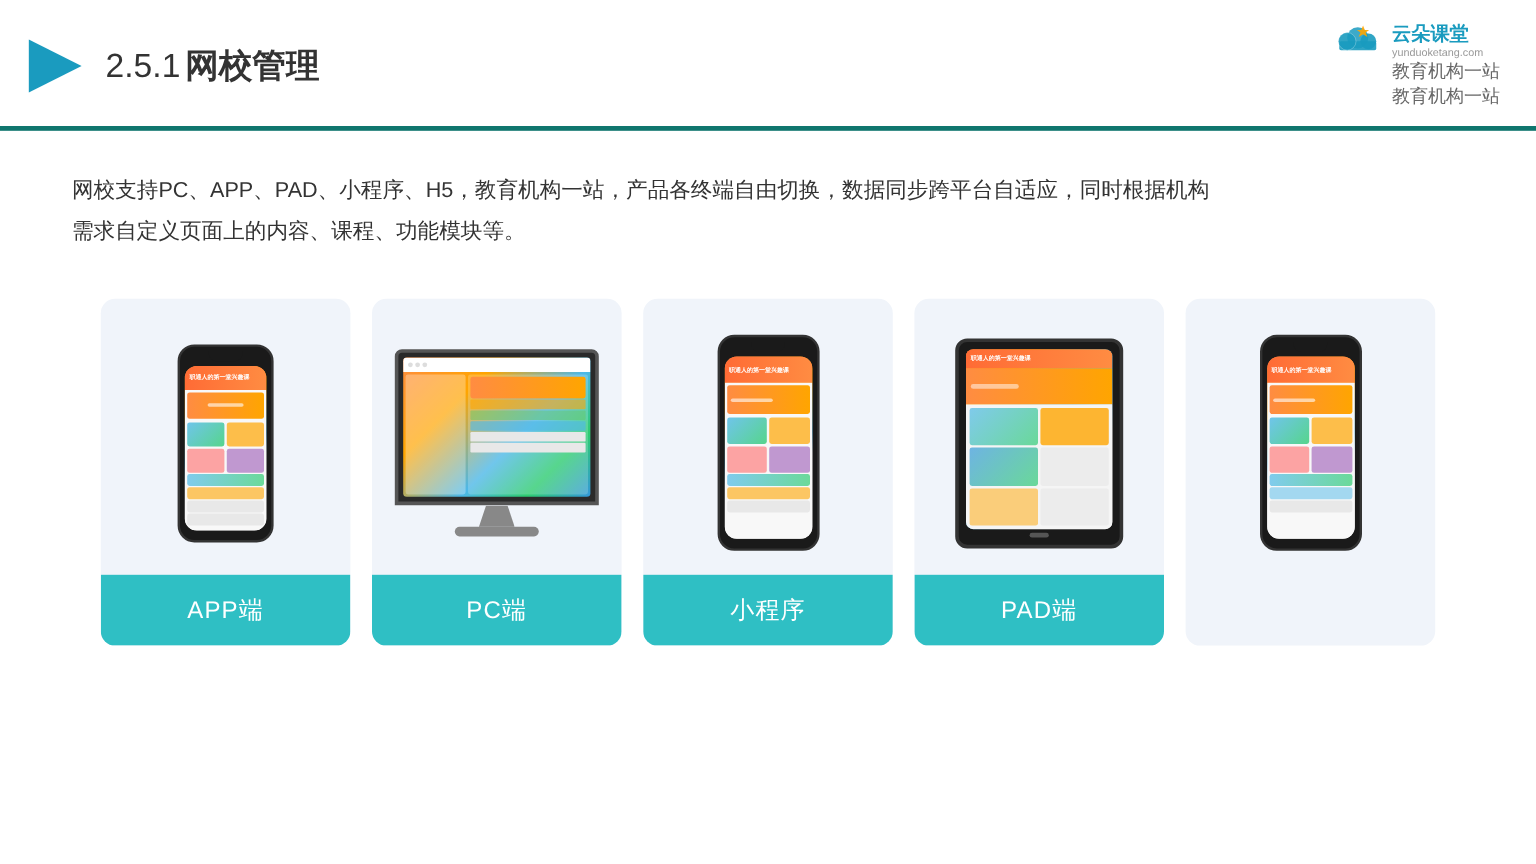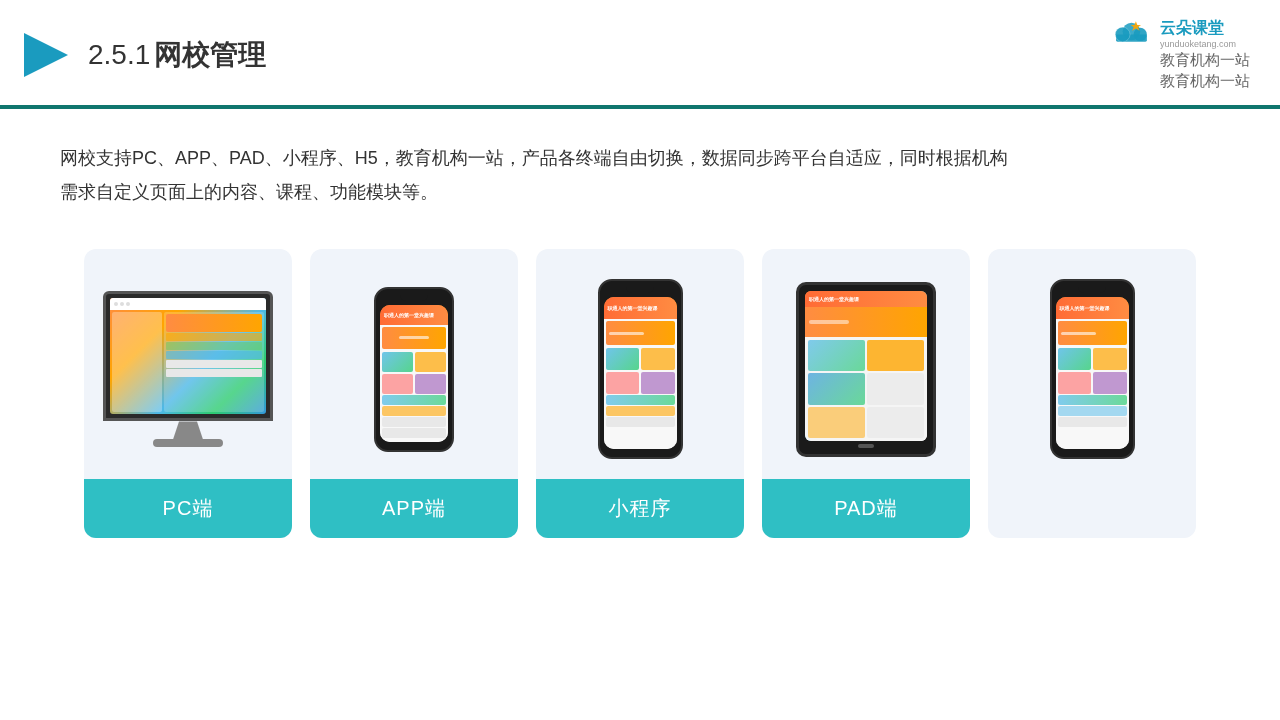--- a/index.html
+++ b/index.html
@@ -396,20 +396,49 @@
 
 <div class="description">
   <p>网校支持PC、APP、PAD、小程序、H5，教育机构一站，产品各终端自由切换，数据同步跨平台自适应，同时根据机构</p>
   <p>需求自定义页面上的内容、课程、功能模块等。</p>
 </div>
 
 <div class="cards-container">
 
   <div class="device-card">
     <div class="card-image-area">
+      <div class="phone-mockup">
+        <div class="phone-notch"></div>
+        <div class="phone-screen">
+          <div class="phone-screen-header">
+            <div class="phone-screen-header-text">职通人的第一堂兴趣课</div>
+          </div>
+          <div class="phone-screen-body">
+            <div style="height:22px;background:linear-gradient(90deg,#ff8c42,#ffa500);border-radius:2px;display:flex;align-items:center;justify-content:center;">
+              <div style="width:30px;height:3px;background:rgba(255,255,255,0.6);border-radius:2px;"></div>
+            </div>
+            <div style="display:grid;grid-template-columns:1fr 1fr;gap:2px;margin-top:2px;">
+              <div style="height:20px;background:linear-gradient(135deg,#4db8e8,#2ecc71);border-radius:2px;opacity:0.8;"></div>
+              <div style="height:20px;background:#ffa500;border-radius:2px;opacity:0.7;"></div>
+              <div style="height:20px;background:#ff6b6b;border-radius:2px;opacity:0.6;"></div>
+              <div style="height:20px;background:#9b59b6;border-radius:2px;opacity:0.6;"></div>
+            </div>
+            <div class="phone-content-row"></div>
+            <div class="phone-content-row2"></div>
+            <div class="phone-content-row3"></div>
+            <div class="phone-content-row3"></div>
+          </div>
+        </div>
+      </div>
+    </div>
+    <div class="card-label">APP端</div>
+  </div>
+
+  <div class="device-card">
+    <div class="card-image-area">
       <div class="monitor-mockup">
         <div class="monitor-screen-outer">
           <div class="monitor-screen-inner">
             <div class="monitor-screen-bar">
               <div class="monitor-screen-bar-dot"></div>
               <div class="monitor-screen-bar-dot"></div>
               <div class="monitor-screen-bar-dot"></div>
             </div>
             <div class="monitor-screen-content">
               <div class="monitor-sidebar"></div>
@@ -426,45 +455,69 @@
         </div>
         <div class="monitor-stand"></div>
         <div class="monitor-base"></div>
       </div>
     </div>
     <div class="card-label">PC端</div>
   </div>
 
   <div class="device-card">
     <div class="card-image-area">
-      <div class="phone-mockup">
+      <div class="phone-mockup" style="height:180px;width:85px;">
         <div class="phone-notch"></div>
         <div class="phone-screen">
-          <div class="phone-screen-header">
+          <div class="phone-screen-header" style="height:22px;">
             <div class="phone-screen-header-text">职通人的第一堂兴趣课</div>
           </div>
           <div class="phone-screen-body">
-            <div style="height:22px;background:linear-gradient(90deg,#ff8c42,#ffa500);border-radius:2px;display:flex;align-items:center;justify-content:center;">
-              <div style="width:30px;height:3px;background:rgba(255,255,255,0.6);border-radius:2px;"></div>
+            <div style="height:24px;background:linear-gradient(90deg,#ff8c42,#ffa500);border-radius:2px;display:flex;align-items:center;padding:0 3px;">
+              <div style="width:35px;height:3px;background:rgba(255,255,255,0.6);border-radius:2px;"></div>
             </div>
             <div style="display:grid;grid-template-columns:1fr 1fr;gap:2px;margin-top:2px;">
-              <div style="height:20px;background:linear-gradient(135deg,#4db8e8,#2ecc71);border-radius:2px;opacity:0.8;"></div>
-              <div style="height:20px;background:#ffa500;border-radius:2px;opacity:0.7;"></div>
-              <div style="height:20px;background:#ff6b6b;border-radius:2px;opacity:0.6;"></div>
-              <div style="height:20px;background:#9b59b6;border-radius:2px;opacity:0.6;"></div>
+              <div style="height:22px;background:linear-gradient(135deg,#4db8e8,#2ecc71);border-radius:2px;opacity:0.8;"></div>
+              <div style="height:22px;background:#ffa500;border-radius:2px;opacity:0.7;"></div>
+              <div style="height:22px;background:#ff6b6b;border-radius:2px;opacity:0.6;"></div>
+              <div style="height:22px;background:#9b59b6;border-radius:2px;opacity:0.6;"></div>
             </div>
             <div class="phone-content-row"></div>
             <div class="phone-content-row2"></div>
             <div class="phone-content-row3"></div>
-            <div class="phone-content-row3"></div>
           </div>
         </div>
       </div>
     </div>
-    <div class="card-label">APP端</div>
+    <div class="card-label">小程序</div>
+  </div>
+
+  <div class="device-card">
+    <div class="card-image-area">
+      <div class="tablet-mockup">
+        <div class="tablet-screen">
+          <div class="tablet-top-bar">
+            <div class="tablet-top-text">职通人的第一堂兴趣课</div>
+          </div>
+          <div style="height:30px;background:linear-gradient(90deg,#ff8c42,#ffa500);display:flex;align-items:center;padding:0 4px;">
+            <div style="width:40px;height:4px;background:rgba(255,255,255,0.5);border-radius:2px;"></div>
+          </div>
+          <div class="tablet-content">
+            <div class="tablet-cell"></div>
+            <div class="tablet-cell-orange"></div>
+            <div class="tablet-cell" style="background:linear-gradient(135deg,#3498db,#2ecc71);"></div>
+            <div class="tablet-cell" style="background:#e8e8e8;"></div>
+            <div class="tablet-cell-orange" style="opacity:0.5;"></div>
+            <div class="tablet-cell" style="background:#e8e8e8;"></div>
+          </div>
+        </div>
+        <div class="tablet-home-btn"></div>
+      </div>
+    </div>
+    <div class="card-label">PAD端</div>
   </div>
 
   <div class="device-card">
     <div class="card-image-area">
       <div class="phone-mockup" style="height:180px;width:85px;">
         <div class="phone-notch"></div>
         <div class="phone-screen">
           <div class="phone-screen-header" style="height:22px;">
             <div class="phone-screen-header-text">职通人的第一堂兴趣课</div>
           </div>
@@ -472,74 +525,21 @@
             <div style="height:24px;background:linear-gradient(90deg,#ff8c42,#ffa500);border-radius:2px;display:flex;align-items:center;padding:0 3px;">
               <div style="width:35px;height:3px;background:rgba(255,255,255,0.6);border-radius:2px;"></div>
             </div>
             <div style="display:grid;grid-template-columns:1fr 1fr;gap:2px;margin-top:2px;">
               <div style="height:22px;background:linear-gradient(135deg,#4db8e8,#2ecc71);border-radius:2px;opacity:0.8;"></div>
               <div style="height:22px;background:#ffa500;border-radius:2px;opacity:0.7;"></div>
               <div style="height:22px;background:#ff6b6b;border-radius:2px;opacity:0.6;"></div>
               <div style="height:22px;background:#9b59b6;border-radius:2px;opacity:0.6;"></div>
             </div>
             <div class="phone-content-row"></div>
-            <div class="phone-content-row2"></div>
+            <div style="height:10px;background:#4db8e8;border-radius:2px;opacity:0.5;"></div>
             <div class="phone-content-row3"></div>
           </div>
         </div>
       </div>
     </div>
-    <div class="card-label">小程序</div>
-  </div>
-
-  <div class="device-card">
-    <div class="card-image-area">
-      <div class="tablet-mockup">
-        <div class="tablet-screen">
-          <div class="tablet-top-bar">
-            <div class="tablet-top-text">职通人的第一堂兴趣课</div>
-          </div>
-          <div style="height:30px;background:linear-gradient(90deg,#ff8c42,#ffa500);display:flex;align-items:center;padding:0 4px;">
-            <div style="width:40px;height:4px;background:rgba(255,255,255,0.5);border-radius:2px;"></div>
-          </div>
-          <div class="tablet-content">
-            <div class="tablet-cell"></div>
-            <div class="tablet-cell-orange"></div>
-            <div class="tablet-cell" style="background:linear-gradient(135deg,#3498db,#2ecc71);"></div>
-            <div class="tablet-cell" style="background:#e8e8e8;"></div>
-            <div class="tablet-cell-orange" style="opacity:0.5;"></div>
-            <div class="tablet-cell" style="background:#e8e8e8;"></div>
-          </div>
-        </div>
-        <div class="tablet-home-btn"></div>
-      </div>
-    </div>
-    <div class="card-label">PAD端</div>
-  </div>
-
-  <div class="device-card">
-    <div class="card-image-area">
-      <div class="phone-mockup" style="height:180px;width:85px;">
-        <div class="phone-notch"></div>
-        <div class="phone-screen">
-          <div class="phone-screen-header" style="height:22px;">
-            <div class="phone-screen-header-text">职通人的第一堂兴趣课</div>
-          </div>
-          <div class="phone-screen-body">
-            <div style="height:24px;background:linear-gradient(90deg,#ff8c42,#ffa500);border-radius:2px;display:flex;align-items:center;padding:0 3px;">
-              <div style="width:35px;height:3px;background:rgba(255,255,255,0.6);border-radius:2px;"></div>
-            </div>
-            <div style="display:grid;grid-template-columns:1fr 1fr;gap:2px;margin-top:2px;">
-              <div style="height:22px;background:linear-gradient(135deg,#4db8e8,#2ecc71);border-radius:2px;opacity:0.8;"></div>
-              <div style="height:22px;background:#ffa500;border-radius:2px;opacity:0.7;"></div>
-              <div style="height:22px;background:#ff6b6b;border-radius:2px;opacity:0.6;"></div>
-              <div style="height:22px;background:#9b59b6;border-radius:2px;opacity:0.6;"></div>
-            </div>
-            <div class="phone-content-row"></div>
-            <div style="height:10px;background:#4db8e8;border-radius:2px;opacity:0.5;"></div>
-            <div class="phone-content-row3"></div>
-          </div>
-        </div>
-      </div>
-    </div>
   </div>
 
 </div>
 
 </body></html>

